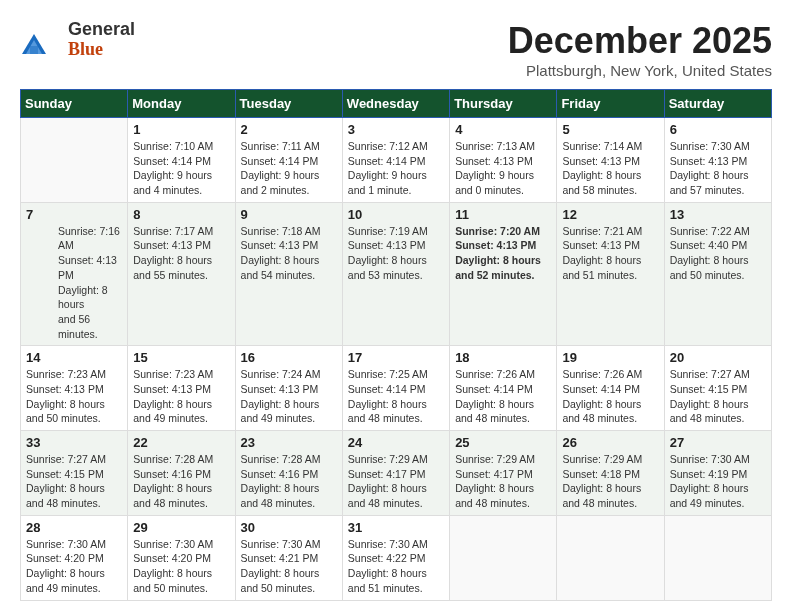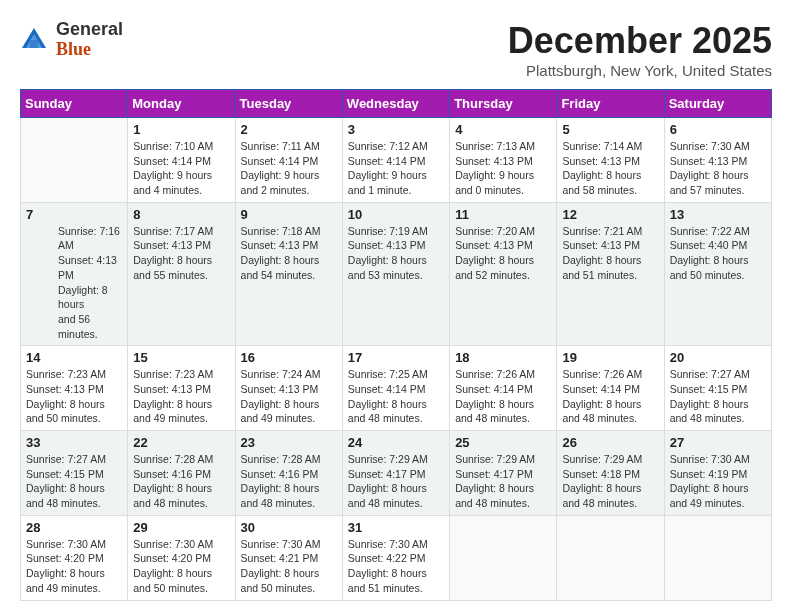--- a/index.html
+++ b/index.html
@@ -11,22 +11,22 @@
       padding: 20px;
     }
     .header-area {
       display: flex;
       justify-content: space-between;
       align-items: flex-start;
       margin-bottom: 10px;
     }
     .logo {
       display: flex;
-      align-items: center;
-      gap: 8px;
+      align-items: flex-end;
+      gap: 20px;
     }
     .logo-text {
       font-size: 18px;
       font-weight: bold;
       line-height: 1.1;
     }
     .logo-general { color: #333; }
     .logo-blue { color: #c2410c; font-family: Liberation Serif, serif; }
     .logo-icon {
       width: 28px;
@@ -43,21 +43,21 @@
     .location {
       font-size: 15px;
       color: #555;
     }
     .calendar {
       width: 100%;
       border-collapse: collapse;
       border: 1px solid #ccc;
     }
     .calendar th {
-      background: #a21caf;
+      background: #14532d;
       color: #fff;
       font-size: 13px;
       font-weight: bold;
       padding: 6px 4px;
       text-align: left;
       border: 1px solid #2a5ab0;
     }
     .calendar td {
       vertical-align: top;
       border: 1px solid #ddd;
@@ -190,21 +190,21 @@
         </td>
         <td>
           <span class="day-number">10</span>
           <div class="day-info" style="white-space: pre-line;">Sunrise: 7:19 AM
 Sunset: 4:13 PM
 Daylight: 8 hours
 and 53 minutes.</div>
         </td>
         <td>
           <span class="day-number">11</span>
-          <div class="day-info" style="white-space: pre-line;">Sunrise: 7:20 AM
+          <div class="day-info" style="white-space: pre-line; font-weight: bold;">Sunrise: 7:20 AM
 Sunset: 4:13 PM
 Daylight: 8 hours
 and 52 minutes.</div>
         </td>
         <td>
           <span class="day-number">12</span>
           <div class="day-info" style="white-space: pre-line;">Sunrise: 7:21 AM
 Sunset: 4:13 PM
 Daylight: 8 hours
 and 51 minutes.</div>

